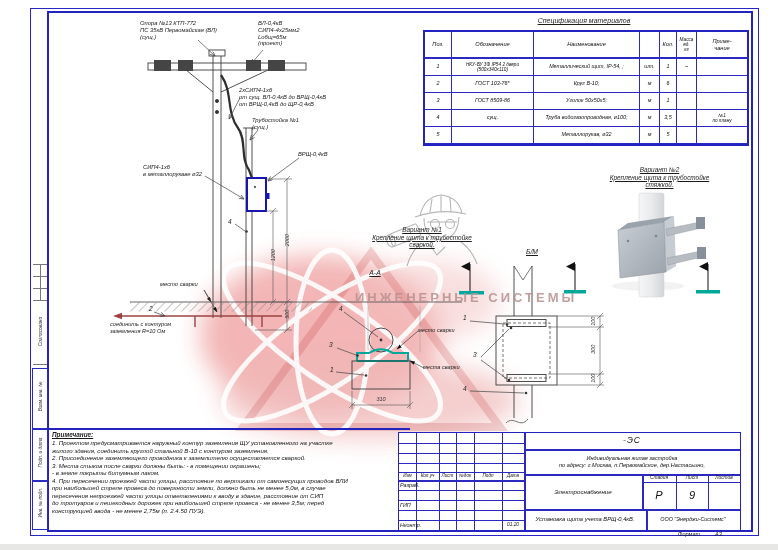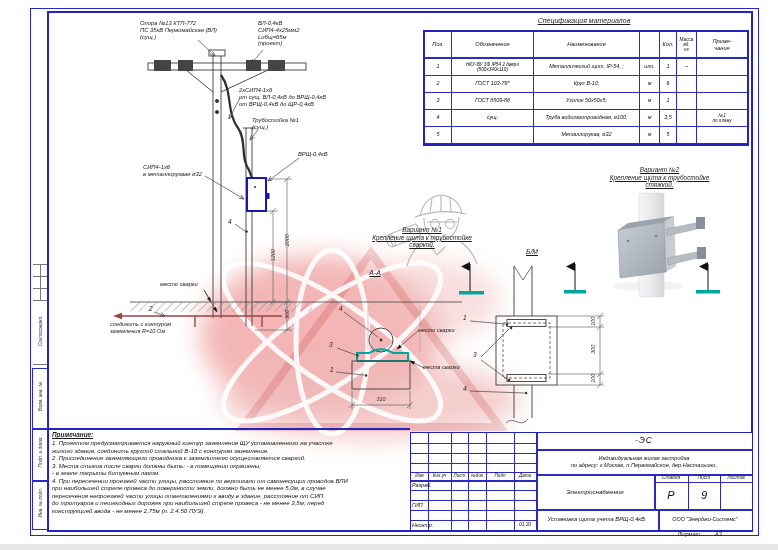--- a/index.html
+++ b/index.html
@@ -20,21 +20,21 @@
   .spec{position:absolute;left:423px;top:30px;width:322px;border:2px solid #2323c0;
         display:grid;grid-template-columns:27px 82px 106px 20px 17px 20px auto;
         grid-template-rows:27px repeat(5,17px);background:#fff;}
   .spec>div{border-right:1px solid #2a2ac0;border-bottom:1px solid #2a2ac0;
         font-size:5.4px;font-style:italic;color:#111;display:flex;align-items:center;
         justify-content:center;text-align:center;white-space:pre-line;line-height:1.1;overflow:hidden;}
   .spec>div:nth-child(7n){border-right:none;}
   .spec>div.hd{border-bottom:2px solid #2a2ac0;font-size:5.6px;}
   .spec>div.small{font-size:4.7px;}
   
-  .tb{position:absolute;left:410px;top:432px;width:341px;height:97px;border:1.5px solid #2323c0;background:#fff;}
+  .tb{position:absolute;left:398px;top:432px;width:341px;height:97px;border:1.5px solid #2323c0;background:#fff;}
   .tb .cell{position:absolute;font-size:5.4px;font-style:italic;color:#111;display:flex;
         align-items:center;justify-content:center;text-align:center;white-space:pre-line;line-height:1.15;}
   .tb .vln{position:absolute;width:1px;background:#2a2ac0;}
   .tb .hln{position:absolute;height:1px;background:#2a2ac0;}
   .stampbox{position:absolute;border:1px solid #2a2ac0;}
   .stamp-lbl{font-size:4.8px;font-style:italic;color:#333;white-space:nowrap;}
   .brand{position:absolute;left:346px;top:259px;width:300px;font-weight:bold;font-size:28px;
          letter-spacing:0px;color:#9d9d9d;opacity:.88;font-family:"Liberation Sans",sans-serif;}
   .brand-sub{position:absolute;left:355px;top:290px;width:260px;font-size:13px;font-weight:bold;
          letter-spacing:3px;color:#b88f8f;opacity:.85;}
@@ -249,20 +249,21 @@
       <polygon points="618,230 664,222 666,272 620,278" fill="url(#metalGrad)" stroke="#858d95" stroke-width=".5"></polygon>
       <polygon points="666,229 700,222 701,228 667,236" fill="#b6bcc2" stroke="#8b939b" stroke-width=".4"></polygon>
       <polygon points="667,258 701,251 702,257 668,265" fill="#b6bcc2" stroke="#8b939b" stroke-width=".4"></polygon>
       <rect x="696" y="217" width="9" height="12" fill="#87909a"></rect>
       <rect x="697" y="247" width="9" height="12" fill="#87909a"></rect>
       <circle cx="628" cy="241" r="1.3" fill="#7c848c"></circle>
         <circle cx="656" cy="236" r="1.3" fill="#7c848c"></circle>
     </g>
   </svg>
 
+  <div class="brand-sub">ИНЖЕНЕРНЫЕ СИСТЕМЫ</div>
 
   <div class="abs frame" style="left:30px;top:8px;width:727px;height:526px;"></div>
   <div class="abs frame2" style="left:47px;top:11px;width:702px;height:517px;"></div>
 
   <div class="abs" style="left:33px;top:11px;width:14px;height:517px;">
     <div class="abs" style="left:0;top:253px;width:14px;height:1px;background:#777;"></div>
     <div class="abs" style="left:0;top:265px;width:14px;height:1px;background:#777;"></div>
     <div class="abs" style="left:0;top:277px;width:14px;height:1px;background:#777;"></div>
     <div class="abs" style="left:7px;top:253px;width:1px;height:36px;background:#777;"></div>
     <div class="abs" style="left:0;top:289px;width:14px;height:1px;background:#777;"></div>

